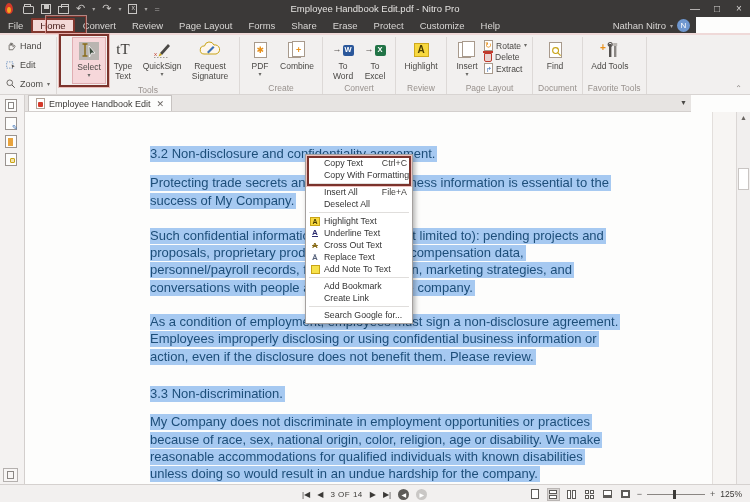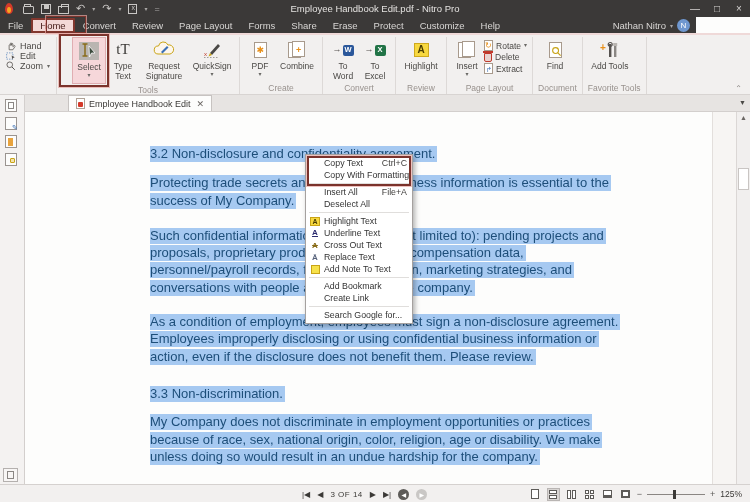--- a/index.html
+++ b/index.html
@@ -34,21 +34,21 @@
   .menu-item.active { background:#f3d9d7; color:#4a211d; border:2px solid #82372e; padding:0 7px; border-radius:1px; }
   .account { margin-left:auto; display:flex; align-items:center; gap:4px; padding-right:6px; }
   .account-name { font-size:9.5px; color:#d8d6d4;padding-left:40px; }
   .avatar { width:13px; height:13px; border-radius:50%; background:#6f97cf; color:#fff; font-size:8px; display:flex; align-items:center; justify-content:center; }
 
   
   .ribbon { position:absolute; top:33px; left:0; width:750px; height:62px; background:#f2f0ef; border-top:2px solid #efd9d8; border-bottom:1px solid #d8d4d2; display:flex; padding:2px 0 0 4px; }
   .rgroup { display:flex; flex-direction:column; padding:0 5px; border-right:1px solid #ddd9d7; }
   .rgroup-body { display:flex; flex:1; align-items:flex-start; gap:2px; }
   .rgroup-label { text-align:center; font-size:8.5px; color:#98918d; height:12px; line-height:12px; }
-  .leftnav { display:flex; flex-direction:column; gap:0; padding:4px 6px 0 2px; border-right:1px solid #ddd9d7; }
+  .leftnav { display:flex; flex-direction:column; gap:9px; padding:4px 6px 0 2px; border-right:1px solid #ddd9d7; }
   .leftnav-item { display:flex; align-items:center; gap:4px; font-size:9px; color:#4a4845; white-space:nowrap; }
   .bigbtn { display:flex; flex-direction:column; align-items:center; padding:2px 2px 0; font-size:8.5px; color:#4a4845; text-align:center; line-height:9.5px; min-width:30px; }
   .bigbtn .icn { height:22px; display:flex; align-items:center; justify-content:flex-start; margin-bottom:1px; }
   .drop { font-size:6px; color:#6a6865; line-height:5px; }
   .select-wrap { position:relative; }
   .bigbtn.selected { background:#f6d7da; border:1px solid #e0aeb2; }
   .ann-box { position:absolute; border:2px solid #7b332c; box-shadow:0 0 0 1px rgba(231,166,162,.7); pointer-events:none; z-index:5; }
   .stackcol { display:flex; flex-direction:column; gap:1px; padding-top:3px; }
   .smallbtn { display:flex; align-items:center; gap:3px; font-size:8.5px; color:#4a4845; white-space:nowrap; }
   .ribbon-collapse { position:absolute; right:8px; bottom:1px; font-size:8px; color:#8a8683; }
@@ -68,21 +68,21 @@
 
   
   .sidebar { position:absolute; left:0; top:95px; width:25px; height:389px; background:#f4f2f1; border-right:1px solid #d3cfcd; }
   .side-icons { display:flex; flex-direction:column; gap:5px; padding:4px 0 0 5px; }
   .sq-icon { width:12px; height:13px; border:1px solid #9a9490; background:#fdfdfc; position:relative; }
   .sq-icon i { position:absolute; font-style:normal; font-size:7px; line-height:7px; }
   .panel-toggle { position:absolute; left:3px; bottom:2px; width:15px; height:14px; border:1px solid #b4b0ae; background:#f8f6f5; display:flex; align-items:center; justify-content:center; }
   .panel-toggle i { width:7px; height:8px; border:1px solid #8a8683; }
 
   
-  .tabbar { position:absolute; left:25px; top:95px; width:725px; height:17px; background:#e7e4e2; border-bottom:1px solid #d3cfcd; display:flex; align-items:flex-end;padding-left:40px; }
+  .tabbar { position:absolute; left:25px; top:95px; width:666px; height:17px; background:#e7e4e2; border-bottom:1px solid #d3cfcd; display:flex; align-items:flex-end; }
   .doc-tab { margin-left:3px; height:16px; background:#fdfdfc; border:1px solid #c7c3c1; border-bottom:none; display:flex; align-items:center; gap:4px; padding:0 7px; font-size:9px; color:#3b3936; }
   .tab-pdficon { width:9px; height:11px; background:#fff; border:1px solid #b0a296; position:relative; }
   .tab-pdficon::before { content:""; position:absolute; left:1px; top:3px; width:5px; height:5px; background:#d43a2a; border-radius:1px; }
   .tab-close { font-size:9px; color:#6a6663; margin-left:2px; }
   .tabbar-menu { position:absolute; right:4px; top:4px; font-size:7px; color:#4a4845; }
 
   
   .docarea { position:absolute; left:25px; top:112px; width:711px; height:372px; background:#fdfdfc; overflow:hidden; }
   .page-edge { position:absolute; left:687px; top:0; width:24px; height:372px; background:#f7f5f3; border-left:1px solid #e3dfdc; }
   .doctext { position:absolute; left:125px; top:33px; width:560px; font-size:13px; color:#1d4e79; }
@@ -215,40 +215,40 @@
           <span class="drop">▾</span>
         </div>
         <div class="ann-box" style="left:-3px; top:-3px; right:-3px; bottom:-3px;"></div>
       </div>
       <div class="bigbtn" style="width:28px;">
         <span class="icn">
             <span class="ttglyph">tT</span>
           </span>
         <span>Type Text</span>
       </div>
-      <div class="bigbtn" style="width:48px;">
-        <span class="icn">
-          <svg width="24" height="18" viewBox="0 0 24 18">
-              <path d="M6 13 a4 4 0 0 1 .5-8 a5 5 0 0 1 9.5-1 a4 4 0 0 1 2 9 Z" fill="#fdf6ec" stroke="#c9a416" stroke-width="1"></path>
-              <path d="M9 11 L15 5 L16.5 6.5 L10.5 12.5 Z" fill="#3a6fb5"></path>
-            </svg>
-        </span>
-        <span>Request Signature</span>
-      </div>
       <div class="bigbtn" style="width:44px;">
         <span class="icn">
           <svg width="20" height="18" viewBox="0 0 20 18">
               <path d="M8 12 L16 3 L18 5 L10 14 Z" fill="#4a4845"></path>
               <path d="M8 12 l-1.5 3.5 L10 14 Z" fill="#c9a416"></path>
               <text x="2" y="15" font-size="6" fill="#c0392b">x</text>
               <line x1="2" y1="16.5" x2="17" y2="16.5" stroke="#8a8683" stroke-width="0.8" stroke-dasharray="1.5 1.5"></line>
             </svg>
         </span>
         <span>QuickSign</span>
         <span class="drop">▾</span>
+      </div>
+      <div class="bigbtn" style="width:48px;">
+        <span class="icn">
+          <svg width="24" height="18" viewBox="0 0 24 18">
+              <path d="M6 13 a4 4 0 0 1 .5-8 a5 5 0 0 1 9.5-1 a4 4 0 0 1 2 9 Z" fill="#fdf6ec" stroke="#c9a416" stroke-width="1"></path>
+              <path d="M9 11 L15 5 L16.5 6.5 L10.5 12.5 Z" fill="#3a6fb5"></path>
+            </svg>
+        </span>
+        <span>Request Signature</span>
       </div>
     </div>
     <div class="rgroup-label">Tools</div>
   </div>
 
   <div class="rgroup">
     <div class="rgroup-body">
       <div class="bigbtn" style="width:30px;">
         <span class="icn">
             <span class="pg">
@@ -429,20 +429,21 @@
       <div class="line"><span>As a condition of employment, employees must sign a non-disclosure agreement.</span></div>
       <div class="line"><span>Employees improperly disclosing or using confidential business information or</span></div>
       <div class="line"><span>action, even if the disclosure does not benefit them. Please review.</span></div>
     </div>
     <div class="para mb11">
       <div class="line"><span>3.3 Non-discrimination.</span></div>
     </div>
     <div class="para">
       <div class="line"><span>My Company does not discriminate in employment opportunities or practices</span></div>
       <div class="line"><span>because of race, sex, national origin, color, religion, age or disability. We make</span></div>
+      <div class="line"><span>reasonable accommodations for qualified individuals with known disabilities</span></div>
       <div class="line"><span>unless doing so would result in an undue hardship for the company.</span></div>
     </div>
   </div>
 </div>
 
 <div class="vscroll">
   <div class="up">▲</div>
   <div class="thumb"></div>
 </div>
 

